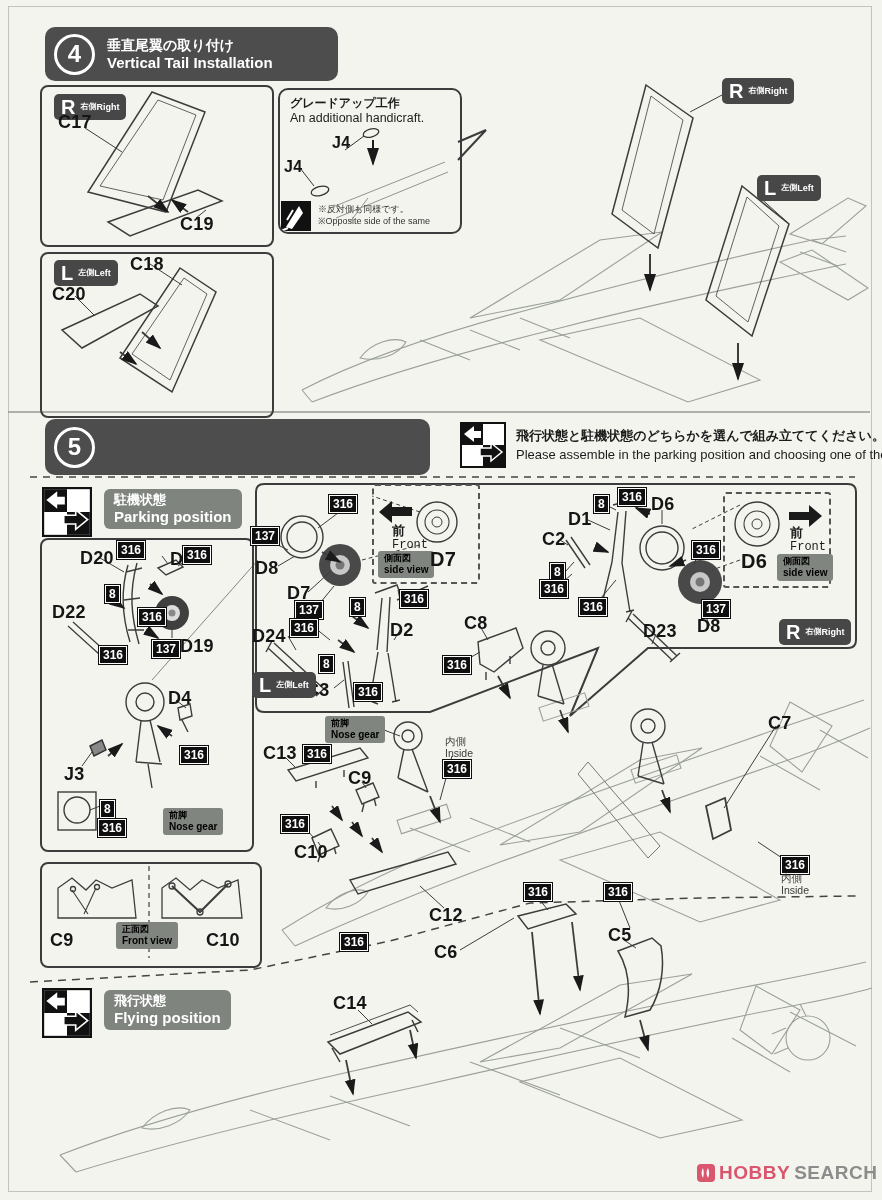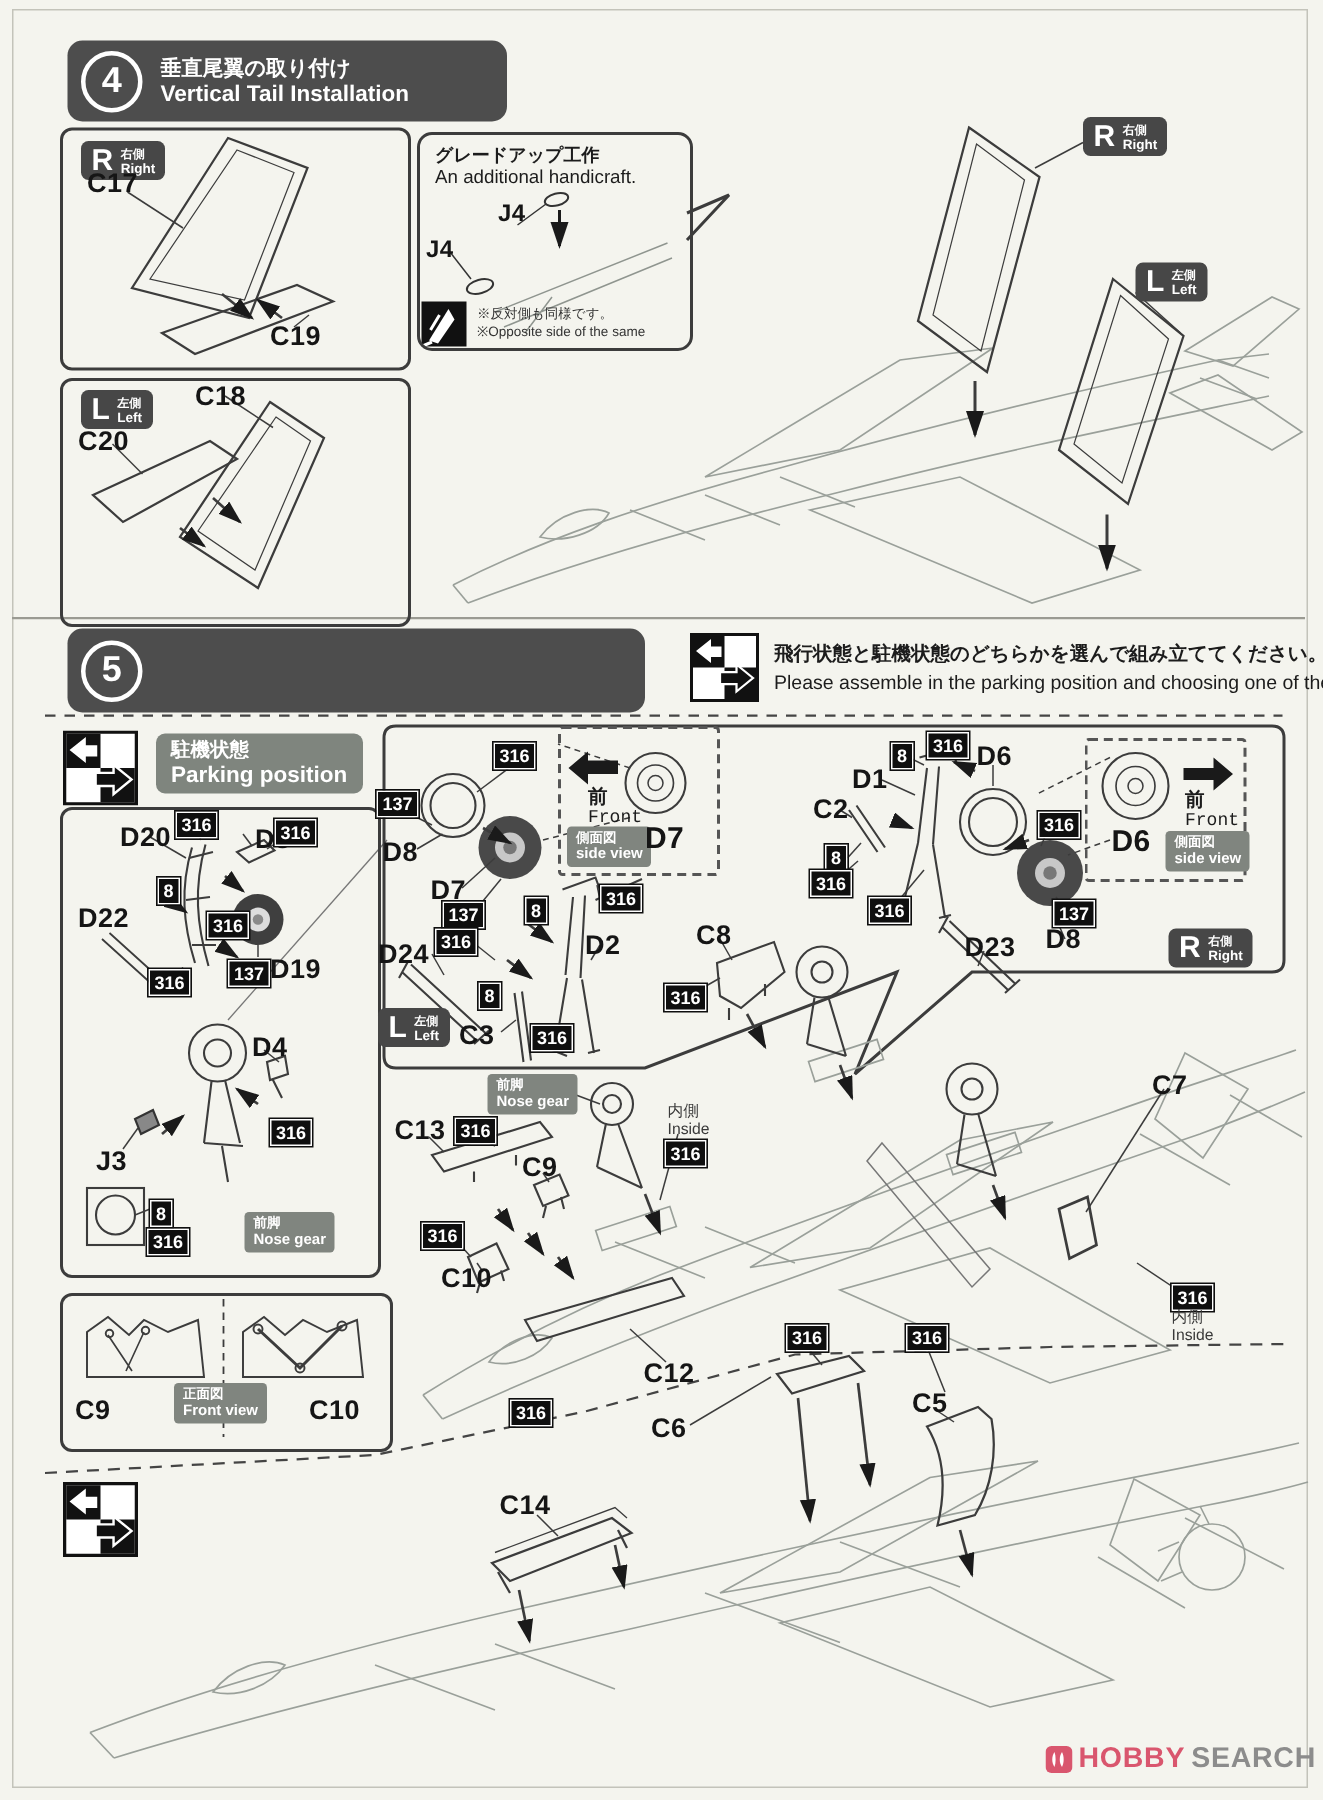--- a/index.html
+++ b/index.html
@@ -11,35 +11,35 @@
   .box{position:absolute;border:2px solid #3c3c3c;border-radius:8px;z-index:2;background:transparent;}
   .dashbox{position:absolute;border:2px dashed #555;border-radius:3px;z-index:2;}
   .part{position:absolute;z-index:4;font-weight:bold;font-size:18px;letter-spacing:.3px;color:#151515;white-space:nowrap;}
   .part.small{font-size:16px;}
   .pbadge{position:absolute;z-index:4;background:#0f0f0f;color:#fff;font-weight:bold;
           font-size:12px;line-height:14px;padding:1px 3px;border:1px solid #fff;
           outline:1px solid #0f0f0f;white-space:nowrap;}
   .rl{position:absolute;z-index:4;background:#474747;color:#fff;border-radius:5px;
       display:flex;align-items:center;gap:5px;padding:2px 7px;}
   .rl-big{font-size:20px;font-weight:bold;line-height:22px;}
-  .rl-side{display:flex;flex-direction:column;justify-content:center;}
+  .rl-side{display:flex;flex-direction:row;justify-content:center;}
   .rl-jp{font-size:8px;line-height:9px;font-weight:bold;}
   .rl-en{font-size:9px;line-height:10px;font-weight:bold;}
   .hdr{position:absolute;z-index:4;background:#4d4d4d;border-radius:10px;color:#fff;
        display:flex;align-items:center;padding:4px 16px 4px 9px;}
   .hdr-num{min-width:35px;height:35px;border:3px solid #fff;border-radius:50%;
            display:flex;align-items:center;justify-content:center;
            font-size:24px;font-weight:bold;margin-right:12px;}
   .hdr-jp{font-size:14px;font-weight:bold;line-height:18px;white-space:nowrap;}
   .hdr-en{font-size:15px;font-weight:bold;line-height:18px;white-space:nowrap;}
   .secbadge{position:absolute;z-index:4;background:#7f857e;color:#fff;border-radius:6px;
             padding:3px 10px;white-space:nowrap;}
   .secbadge .jp{font-size:13px;font-weight:bold;line-height:16px;}
   .secbadge .en{font-size:15px;font-weight:bold;line-height:18px;}
-  .gbadge{position:absolute;z-index:4;background:#80857f;color:#ffffff;border-radius:3px;
+  .gbadge{position:absolute;z-index:4;background:#80857f;color:#000000;border-radius:3px;
           padding:2px 6px;white-space:nowrap;}
   .gbadge .jp{font-size:9px;font-weight:bold;line-height:11px;}
   .gbadge .en{font-size:10px;font-weight:bold;line-height:12px;}
   .note{position:absolute;z-index:4;white-space:nowrap;}
   .note .jp{font-size:13px;line-height:20px;font-weight:bold;}
   .note .en{font-size:13px;line-height:18px;}
   .inslbl{position:absolute;z-index:4;font-size:10.5px;line-height:12px;color:#3a3a3a;white-space:nowrap;}
   .fr{position:absolute;z-index:4;white-space:nowrap;}
   .fr .jp{font-size:13px;font-weight:bold;line-height:14px;}
   .fr .en{font-size:12px;line-height:14px;font-family:"Liberation Mono",monospace;}
@@ -453,20 +453,24 @@
 
   <div class="checker" style="left:42px;top:988px;">
     <svg width="50" height="50" viewBox="0 0 46 46">
         <rect x="1" y="1" width="44" height="44" fill="#fff" stroke="#111" stroke-width="2"></rect>
         <rect x="2" y="2" width="21" height="21" fill="#111"></rect>
         <rect x="23" y="23" width="21" height="21" fill="#111"></rect>
         <path d="M4,12 L14,4 L14,9 L21,9 L21,16 L14,16 L14,20 Z" fill="#fff"></path>
         <path d="M42,30 L31,21 L31,26 L20,26 L20,34 L31,34 L31,39 Z" fill="#111" stroke="#fff" stroke-width="1.5"></path>
       </svg>
   </div>
+  <div class="secbadge" style="left:104px;top:990px;">
+    <div class="jp">飛行状態</div>
+    <div class="en">Flying position</div>
+  </div>
 
   <span class="pbadge" style="left:329px;top:495px;">316</span>
   <span class="pbadge" style="left:251px;top:527px;">137</span>
   <span class="part" style="left:255px;top:558px;">D8</span>
   <span class="part" style="left:287px;top:583px;">D7</span>
   <span class="pbadge" style="left:295px;top:601px;">137</span>
   <span class="pbadge" style="left:290px;top:619px;">316</span>
   <span class="part" style="left:252px;top:626px;">D24</span>
   <span class="pbadge" style="left:350px;top:598px;">8</span>
   <span class="pbadge" style="left:400px;top:590px;">316</span>

